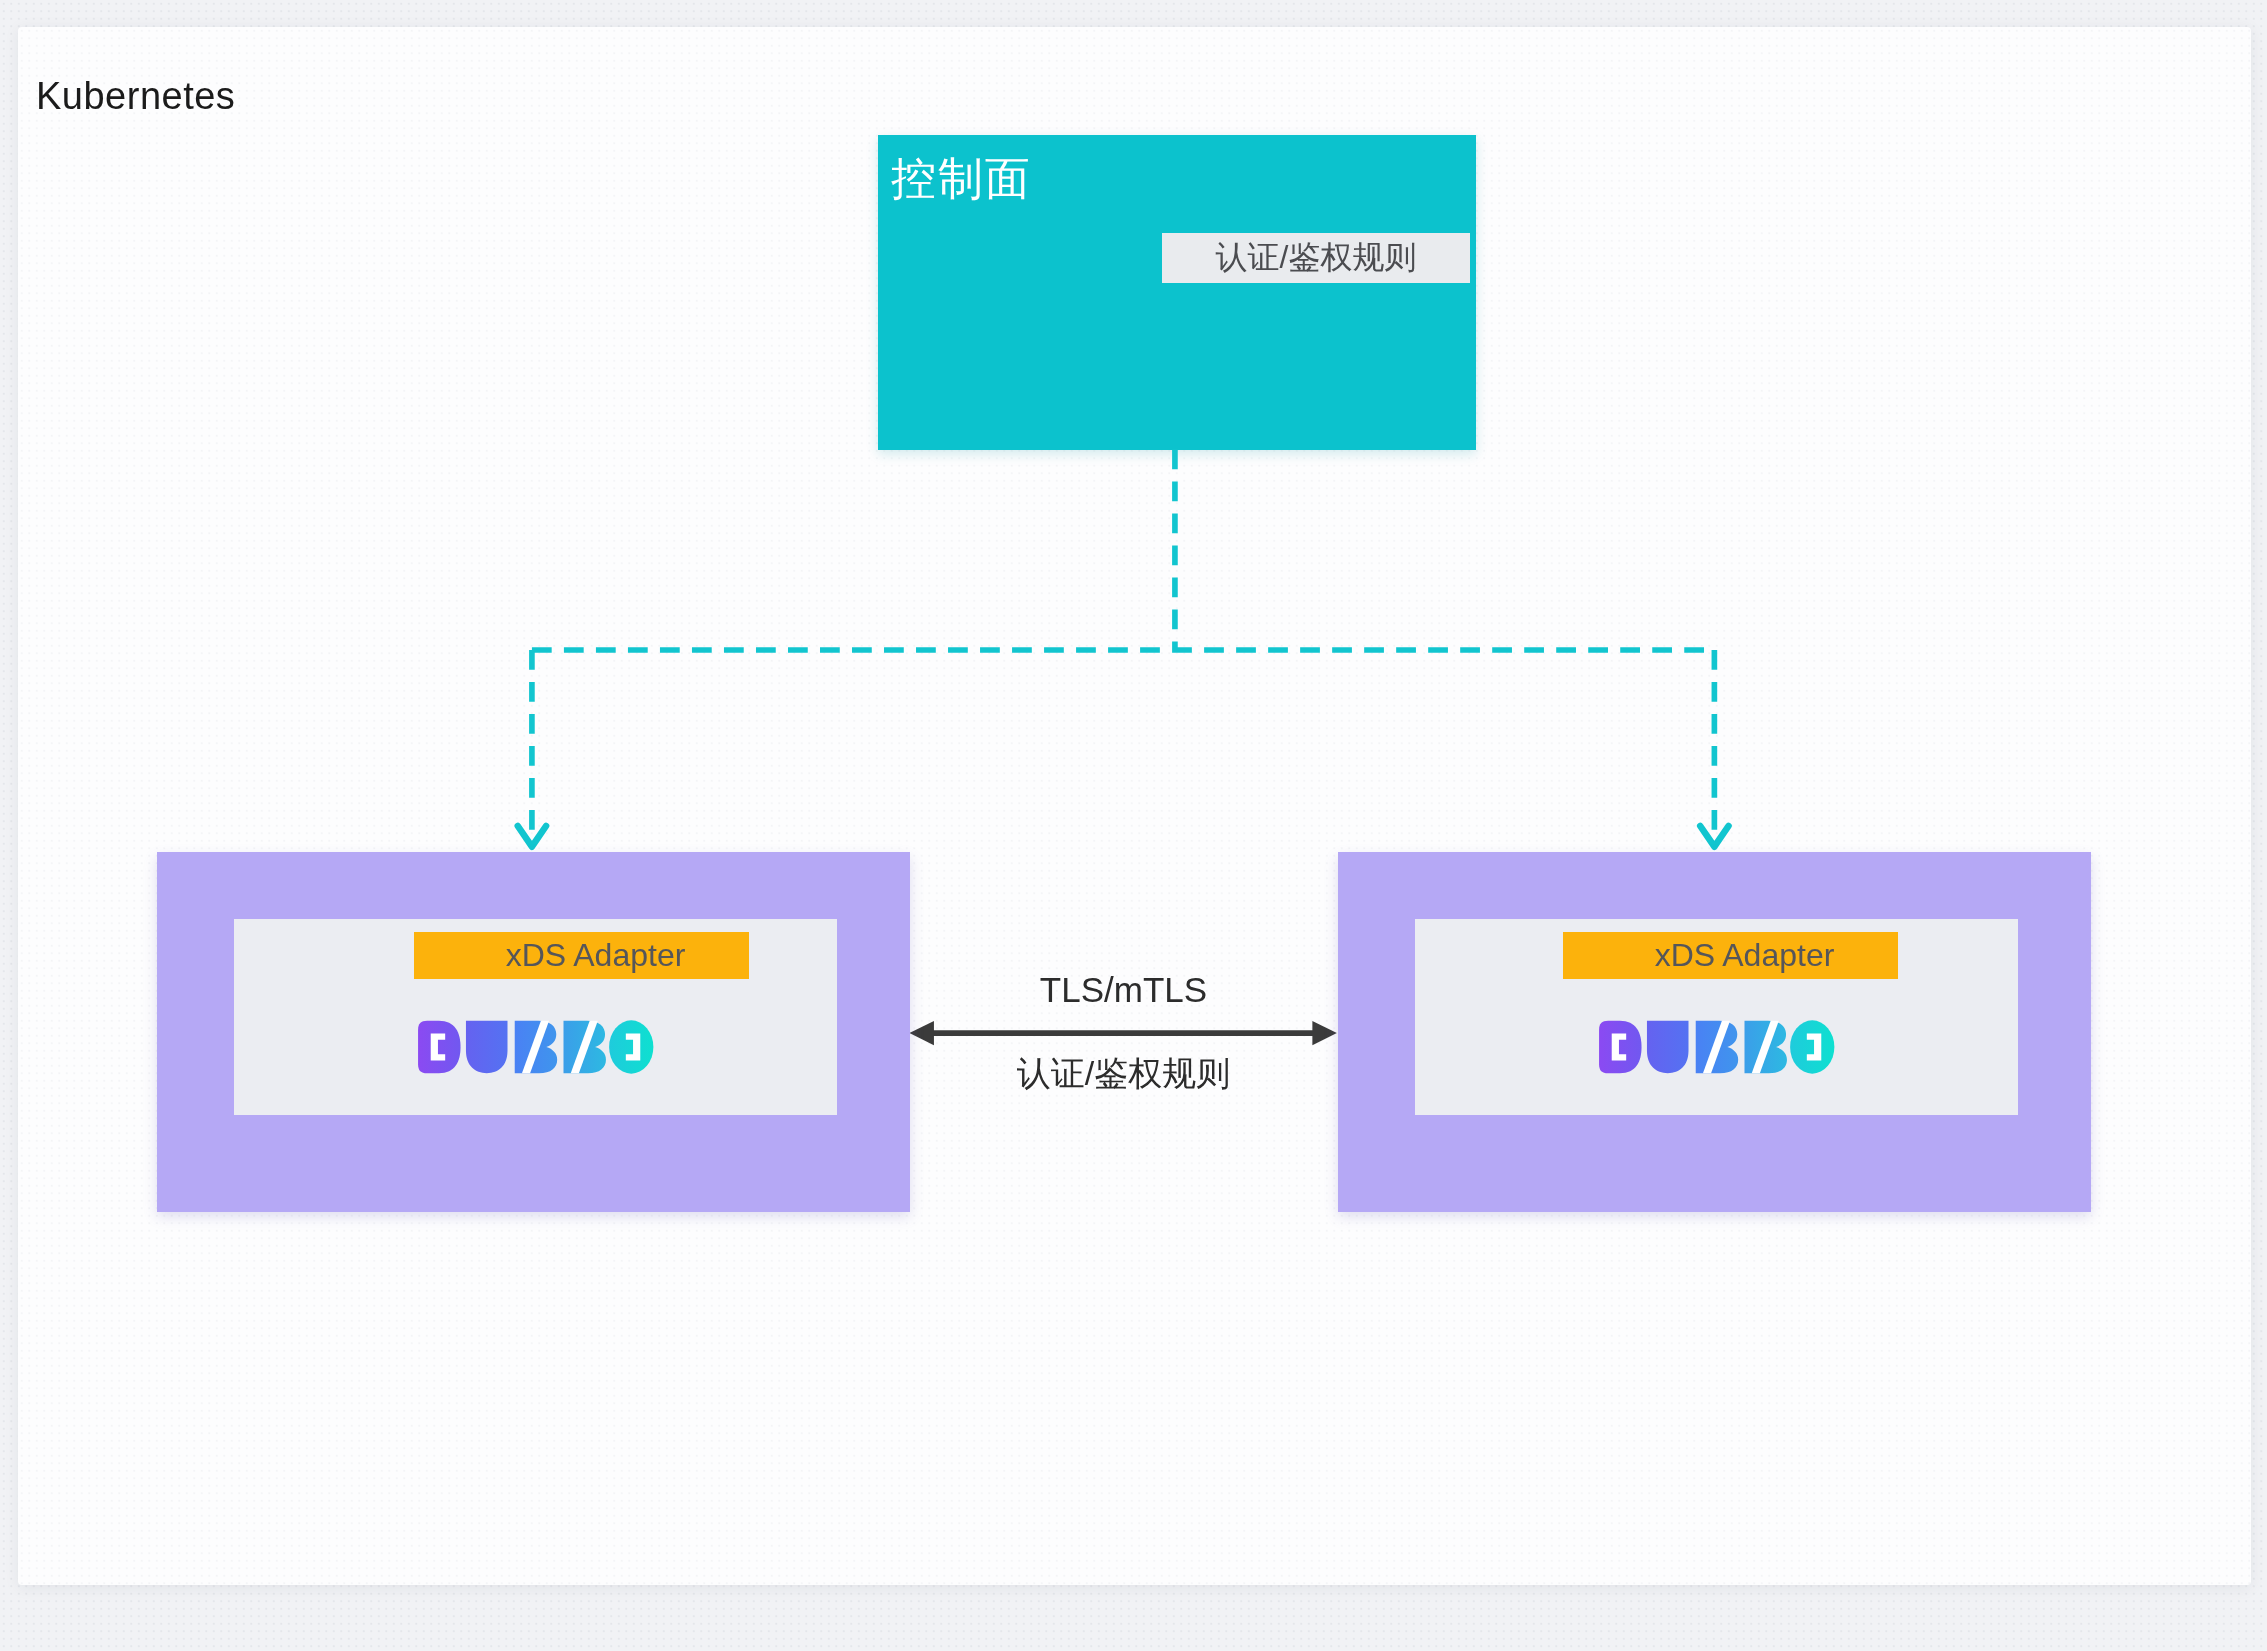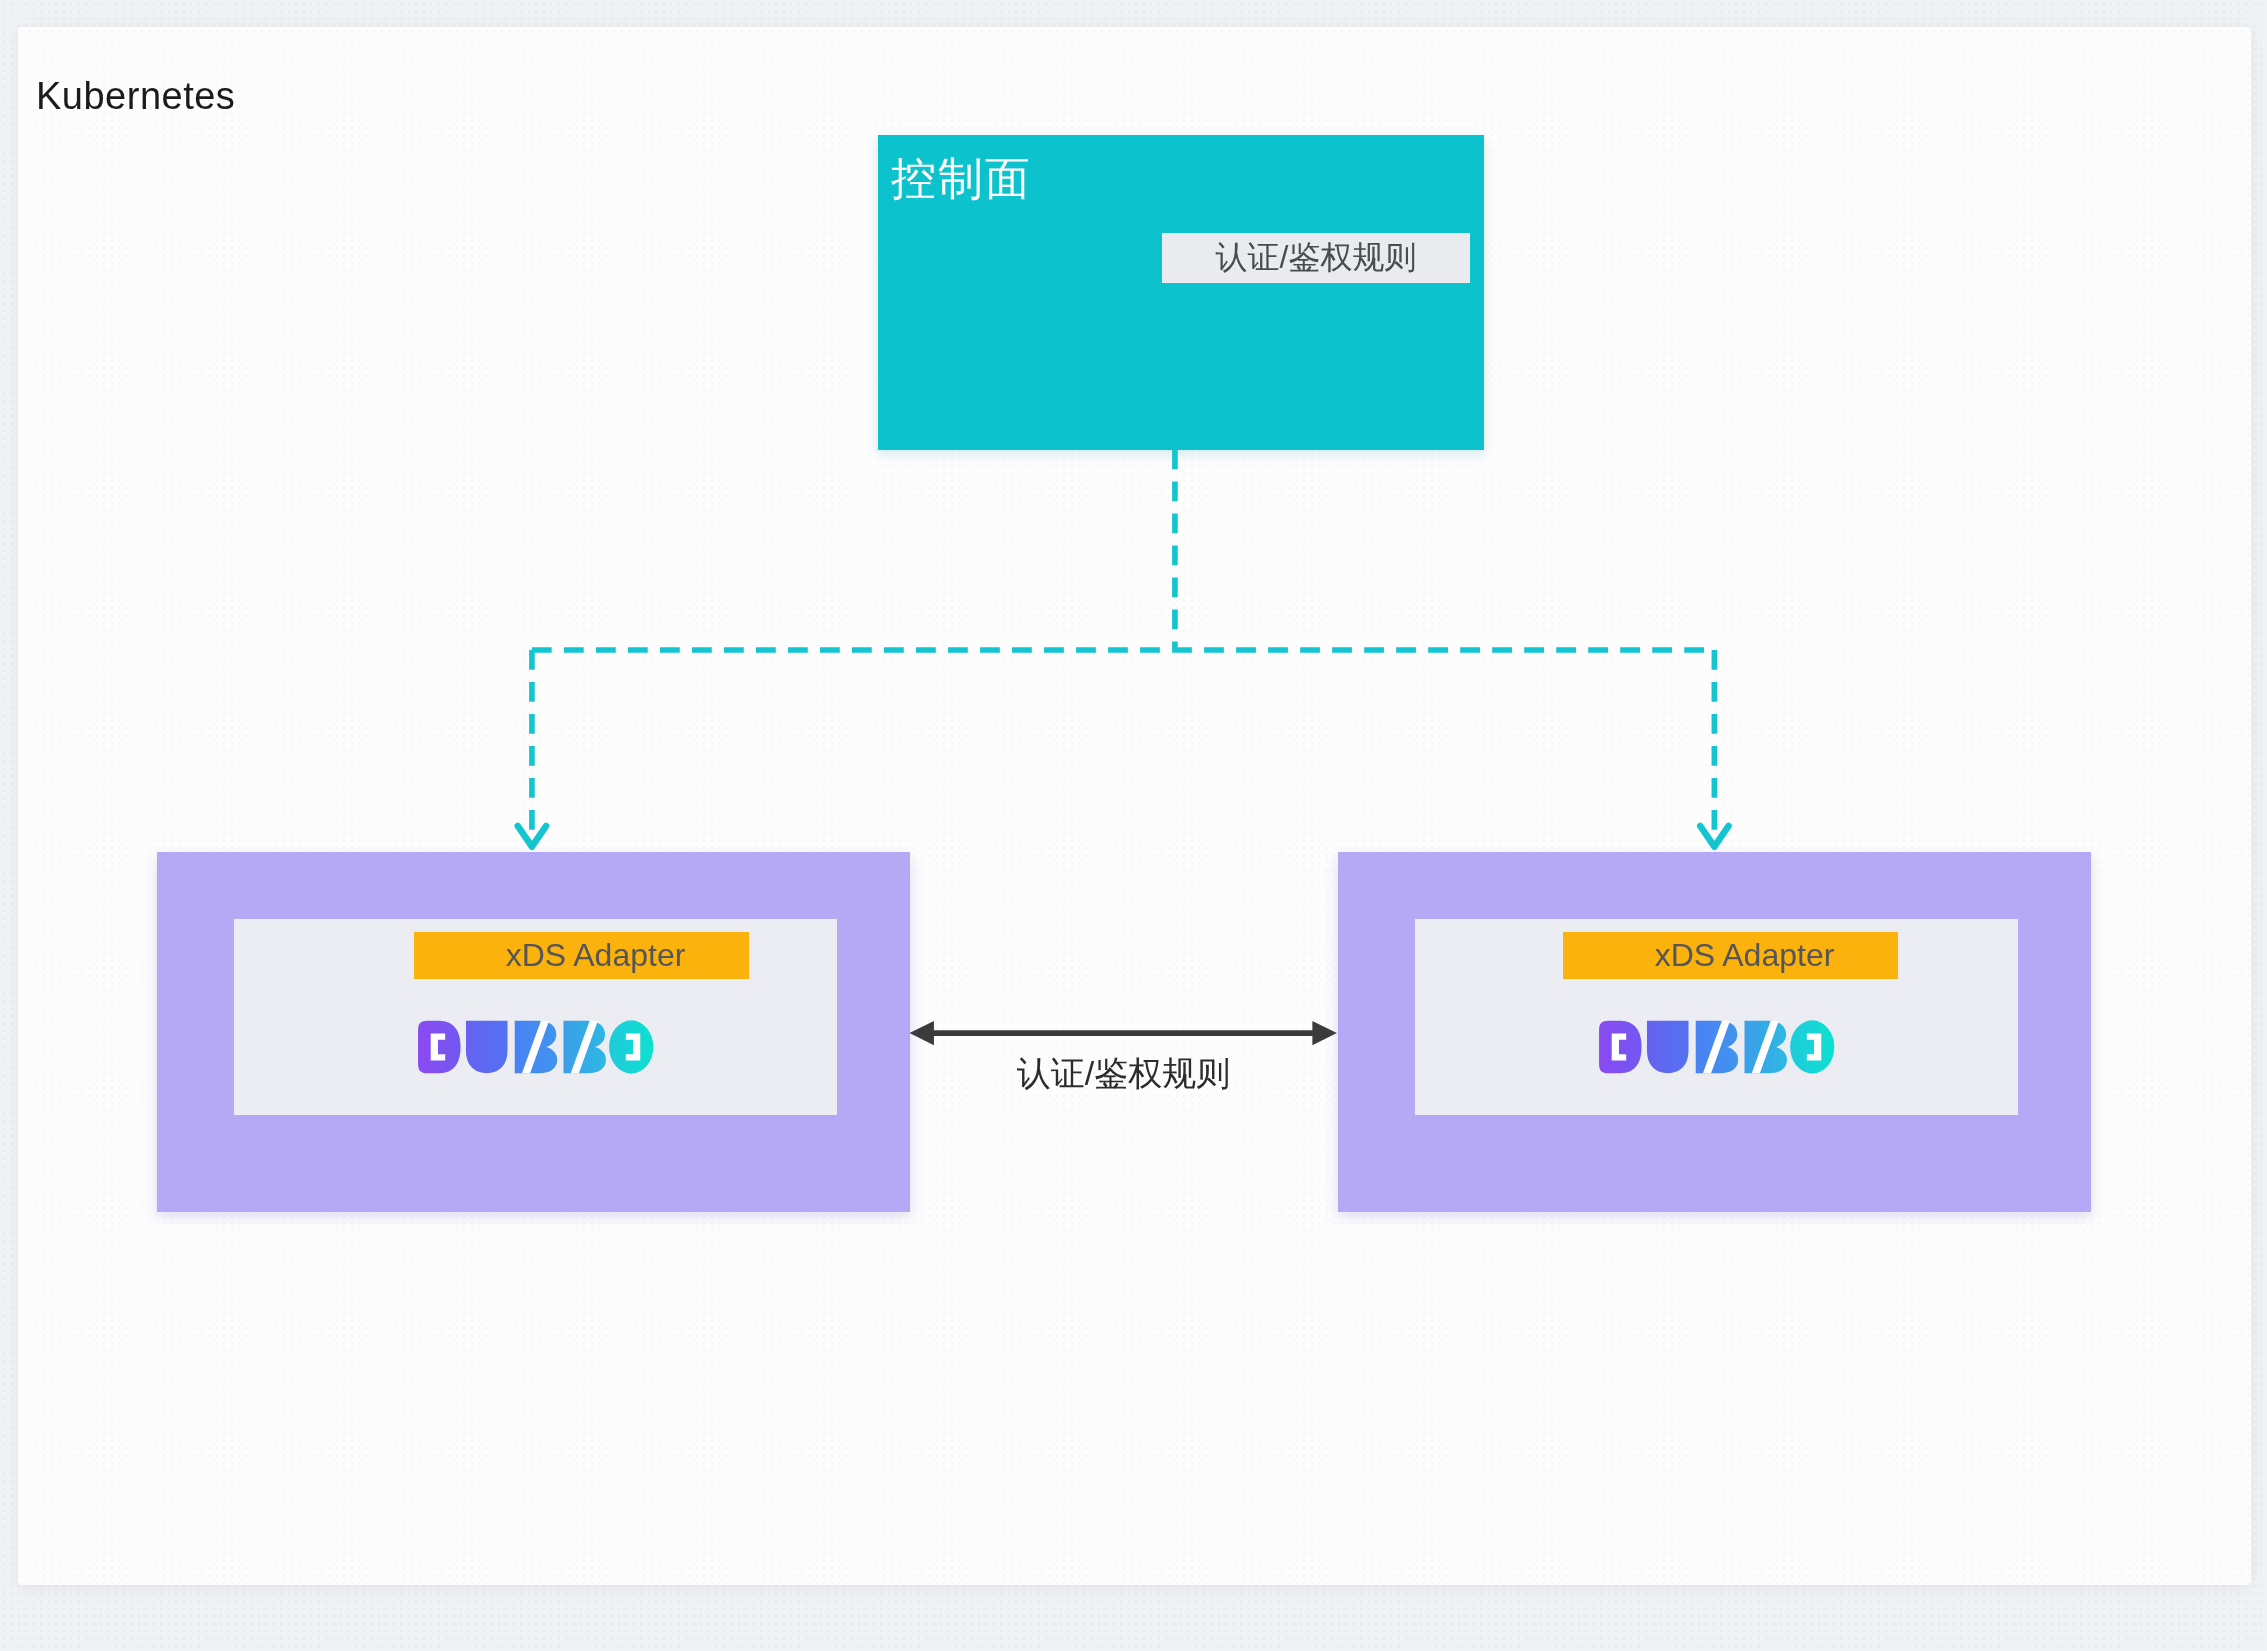--- a/index.html
+++ b/index.html
@@ -19,21 +19,21 @@
     border-radius:3.8px;
     box-shadow:0 2.8px 15px rgba(30,40,60,0.07);
   }
   .k8s-label{
     position:absolute;left:36px;top:75px;
     font-size:38px;color:#1b1b1b;letter-spacing:0.5px;
   }
   
   .control-plane{
     position:absolute;left:878px;top:135px;width:598px;height:315px;
-    background:#0cc2cd;box-shadow:0 3.8px 11.3px rgba(10,150,160,0.18);padding-left:8px;
+    background:#0cc2cd;box-shadow:0 3.8px 11.3px rgba(10,150,160,0.18);
   }
   .cp-title{
     position:absolute;left:13px;top:14px;
     font-size:45px;color:#ffffff;font-weight:500;letter-spacing:1.9px;
   }
   .chip{
     position:absolute;left:284px;width:308px;height:50px;
     background:#e9ebee;color:#4b4c50;font-size:32px;
     display:flex;align-items:center;justify-content:center;
   }
@@ -191,16 +191,17 @@
           <path d="M172 60 L193 2 L202 2 L181 60 Z" fill="#ffffff"></path>
         </g>
         <g>
           <ellipse cx="239" cy="31" rx="24.5" ry="29.5" fill="url(#bG5)"></ellipse>
           <path d="M233 16 L249 16 L249 46 L233 46 L233 39 L241 39 L241 23 L233 23 Z" fill="#ffffff"></path>
         </g>
       </svg>
     </div>
   </div>
 
+  <div class="link-label-top">TLS/mTLS</div>
   <div class="link-label-bottom">认证/鉴权规则</div>
 
 </div>
 
 
 </body></html>

